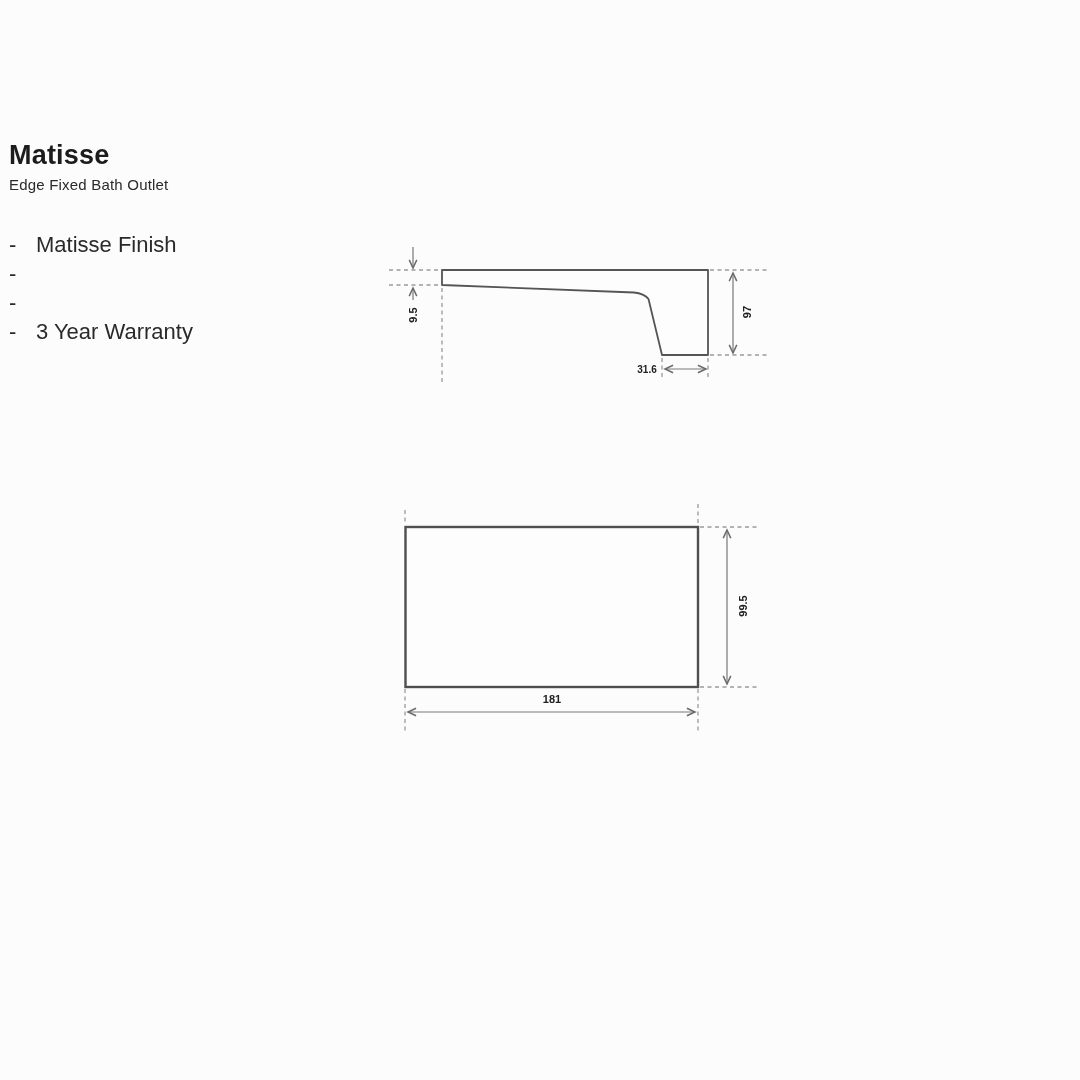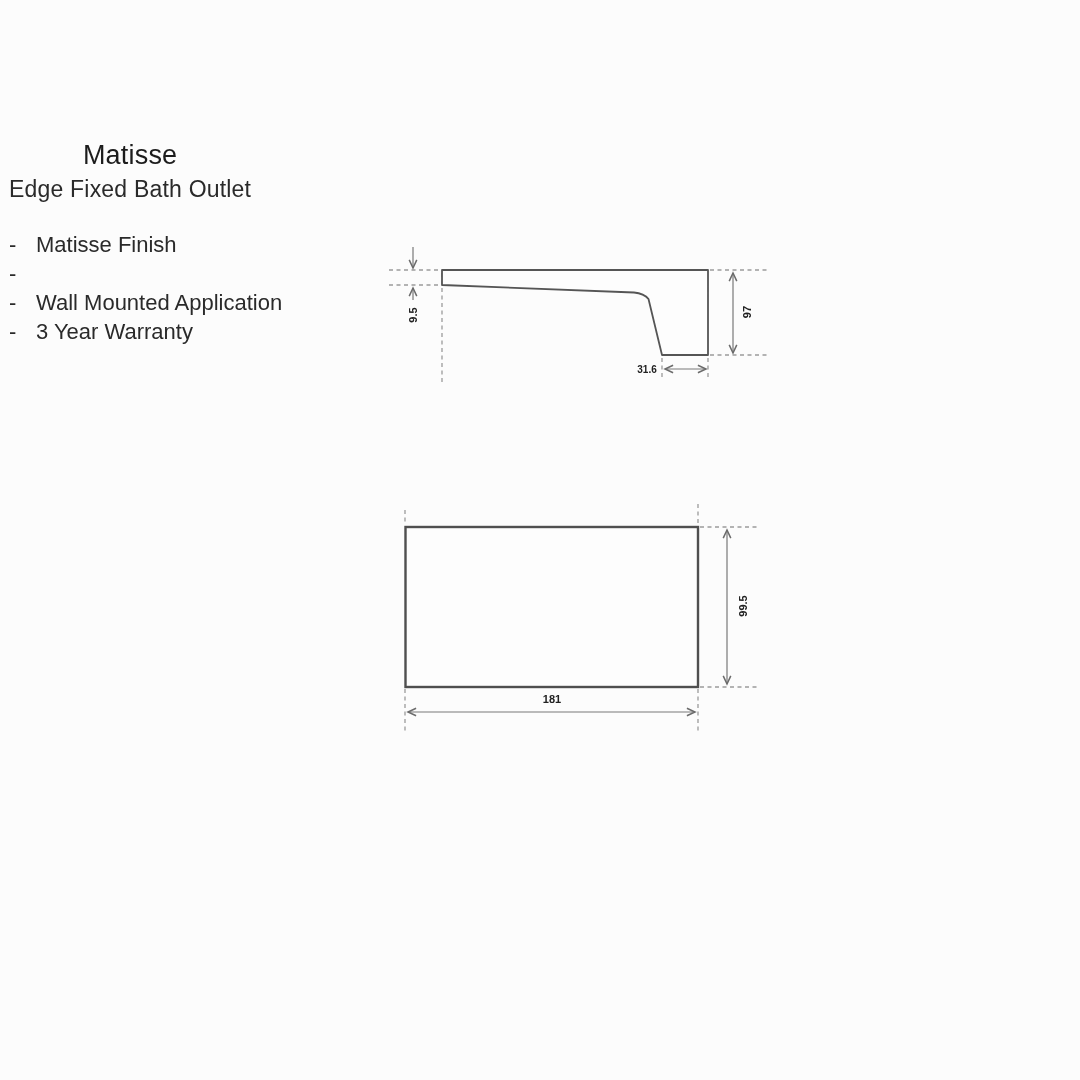--- a/index.html
+++ b/index.html
@@ -12,28 +12,27 @@
     overflow: hidden;
   }
   .title-block {
     position: absolute;
     left: 9px;
     top: 140px;
   }
   .product-name {
     margin: 0;
     font-size: 27px;
-    font-weight: 400;
+    font-weight: 700;
     color: #1c1c1c;
     letter-spacing: 0.2px;
-    text-align: center;
   }
   .product-subtitle {
     margin: 5px 0 9px 0;
-    font-size: 23px;
+    font-size: 15px;
     font-weight: 400;
     color: #2a2a2a;
     letter-spacing: 0.2px;
   }
   .features {
     position: absolute;
     left: 9px;
     top: 230px;
     margin: 0;
     padding: 0;
@@ -74,21 +73,20 @@
   <ul class="features">
     <li>
       <span class="dash">-</span>
       <span>Matisse Finish</span>
     </li>
     <li>
       <span class="dash">-</span>
     </li>
     <li>
       <span class="dash">-</span>
-      <span>Wall Mounted Application</span>
     </li>
     <li>
       <span class="dash">-</span>
       <span>3 Year Warranty</span>
     </li>
   </ul>
 
   <svg id="side-view" class="drawing" width="400" height="160" viewBox="380 233 400 160">
     <defs>
       <marker id="ah1" viewBox="0 0 10 10" refX="8.5" refY="5" markerWidth="9" markerHeight="9" orient="auto-start-reverse">

